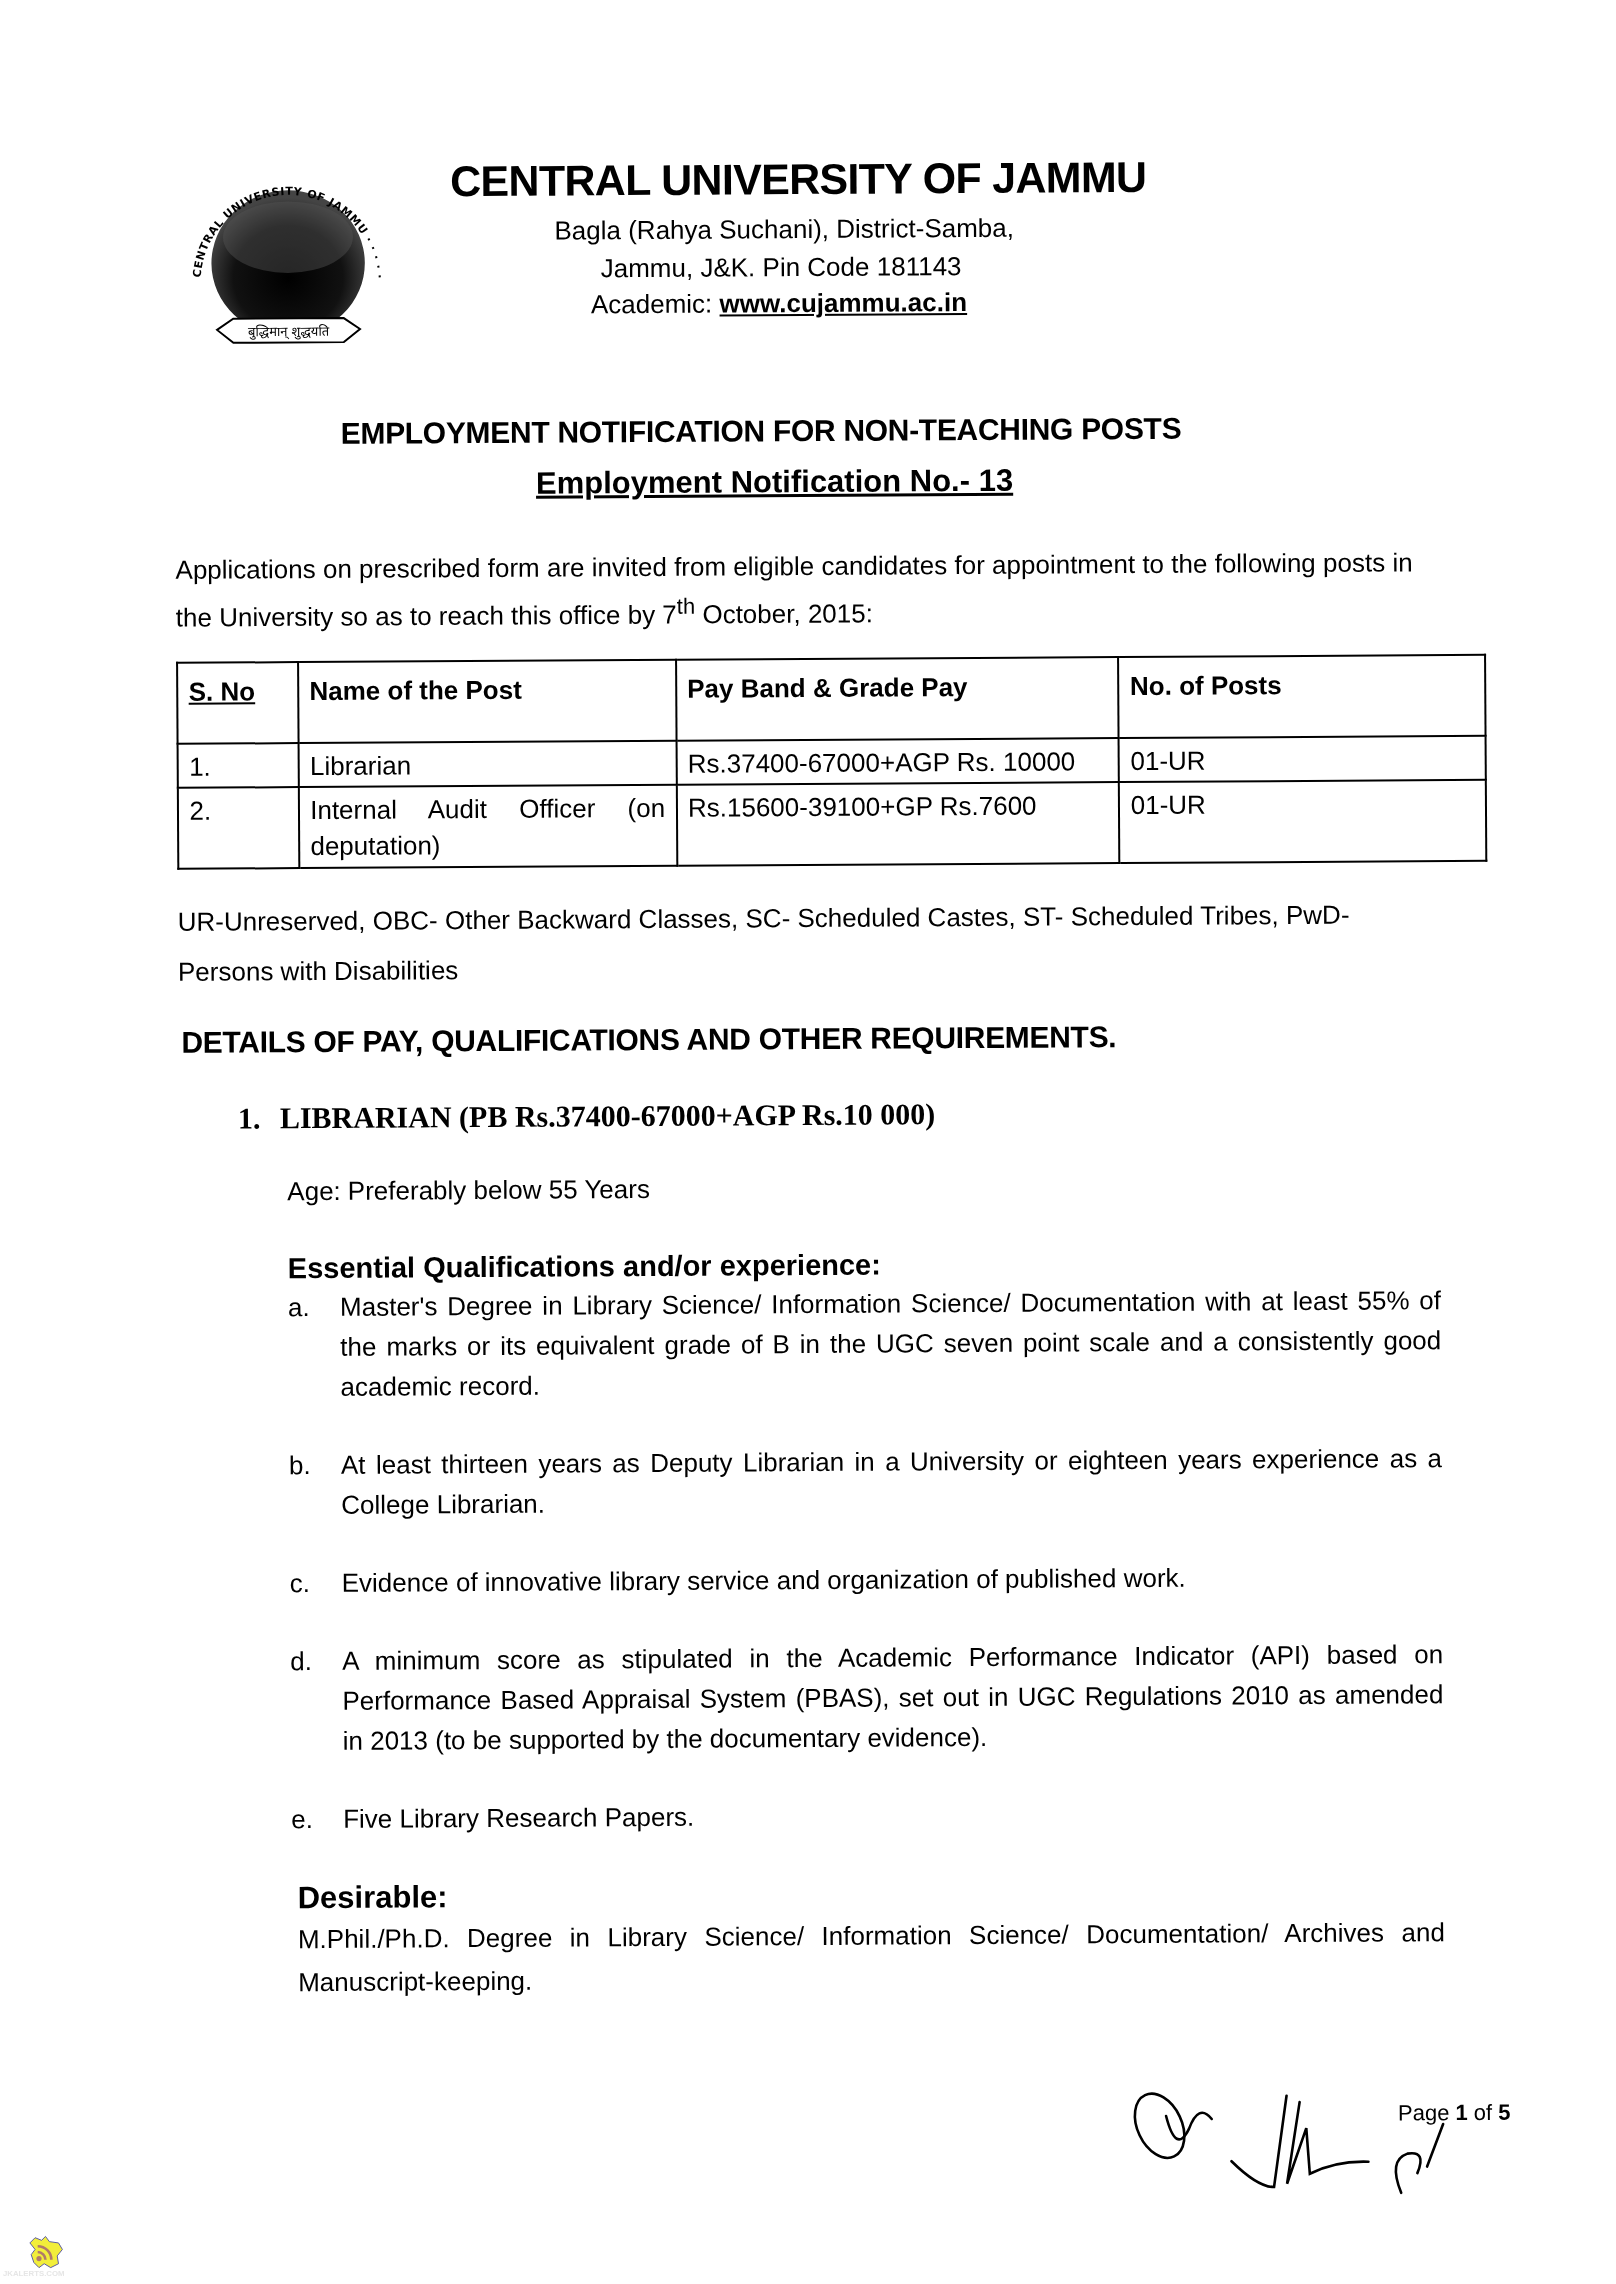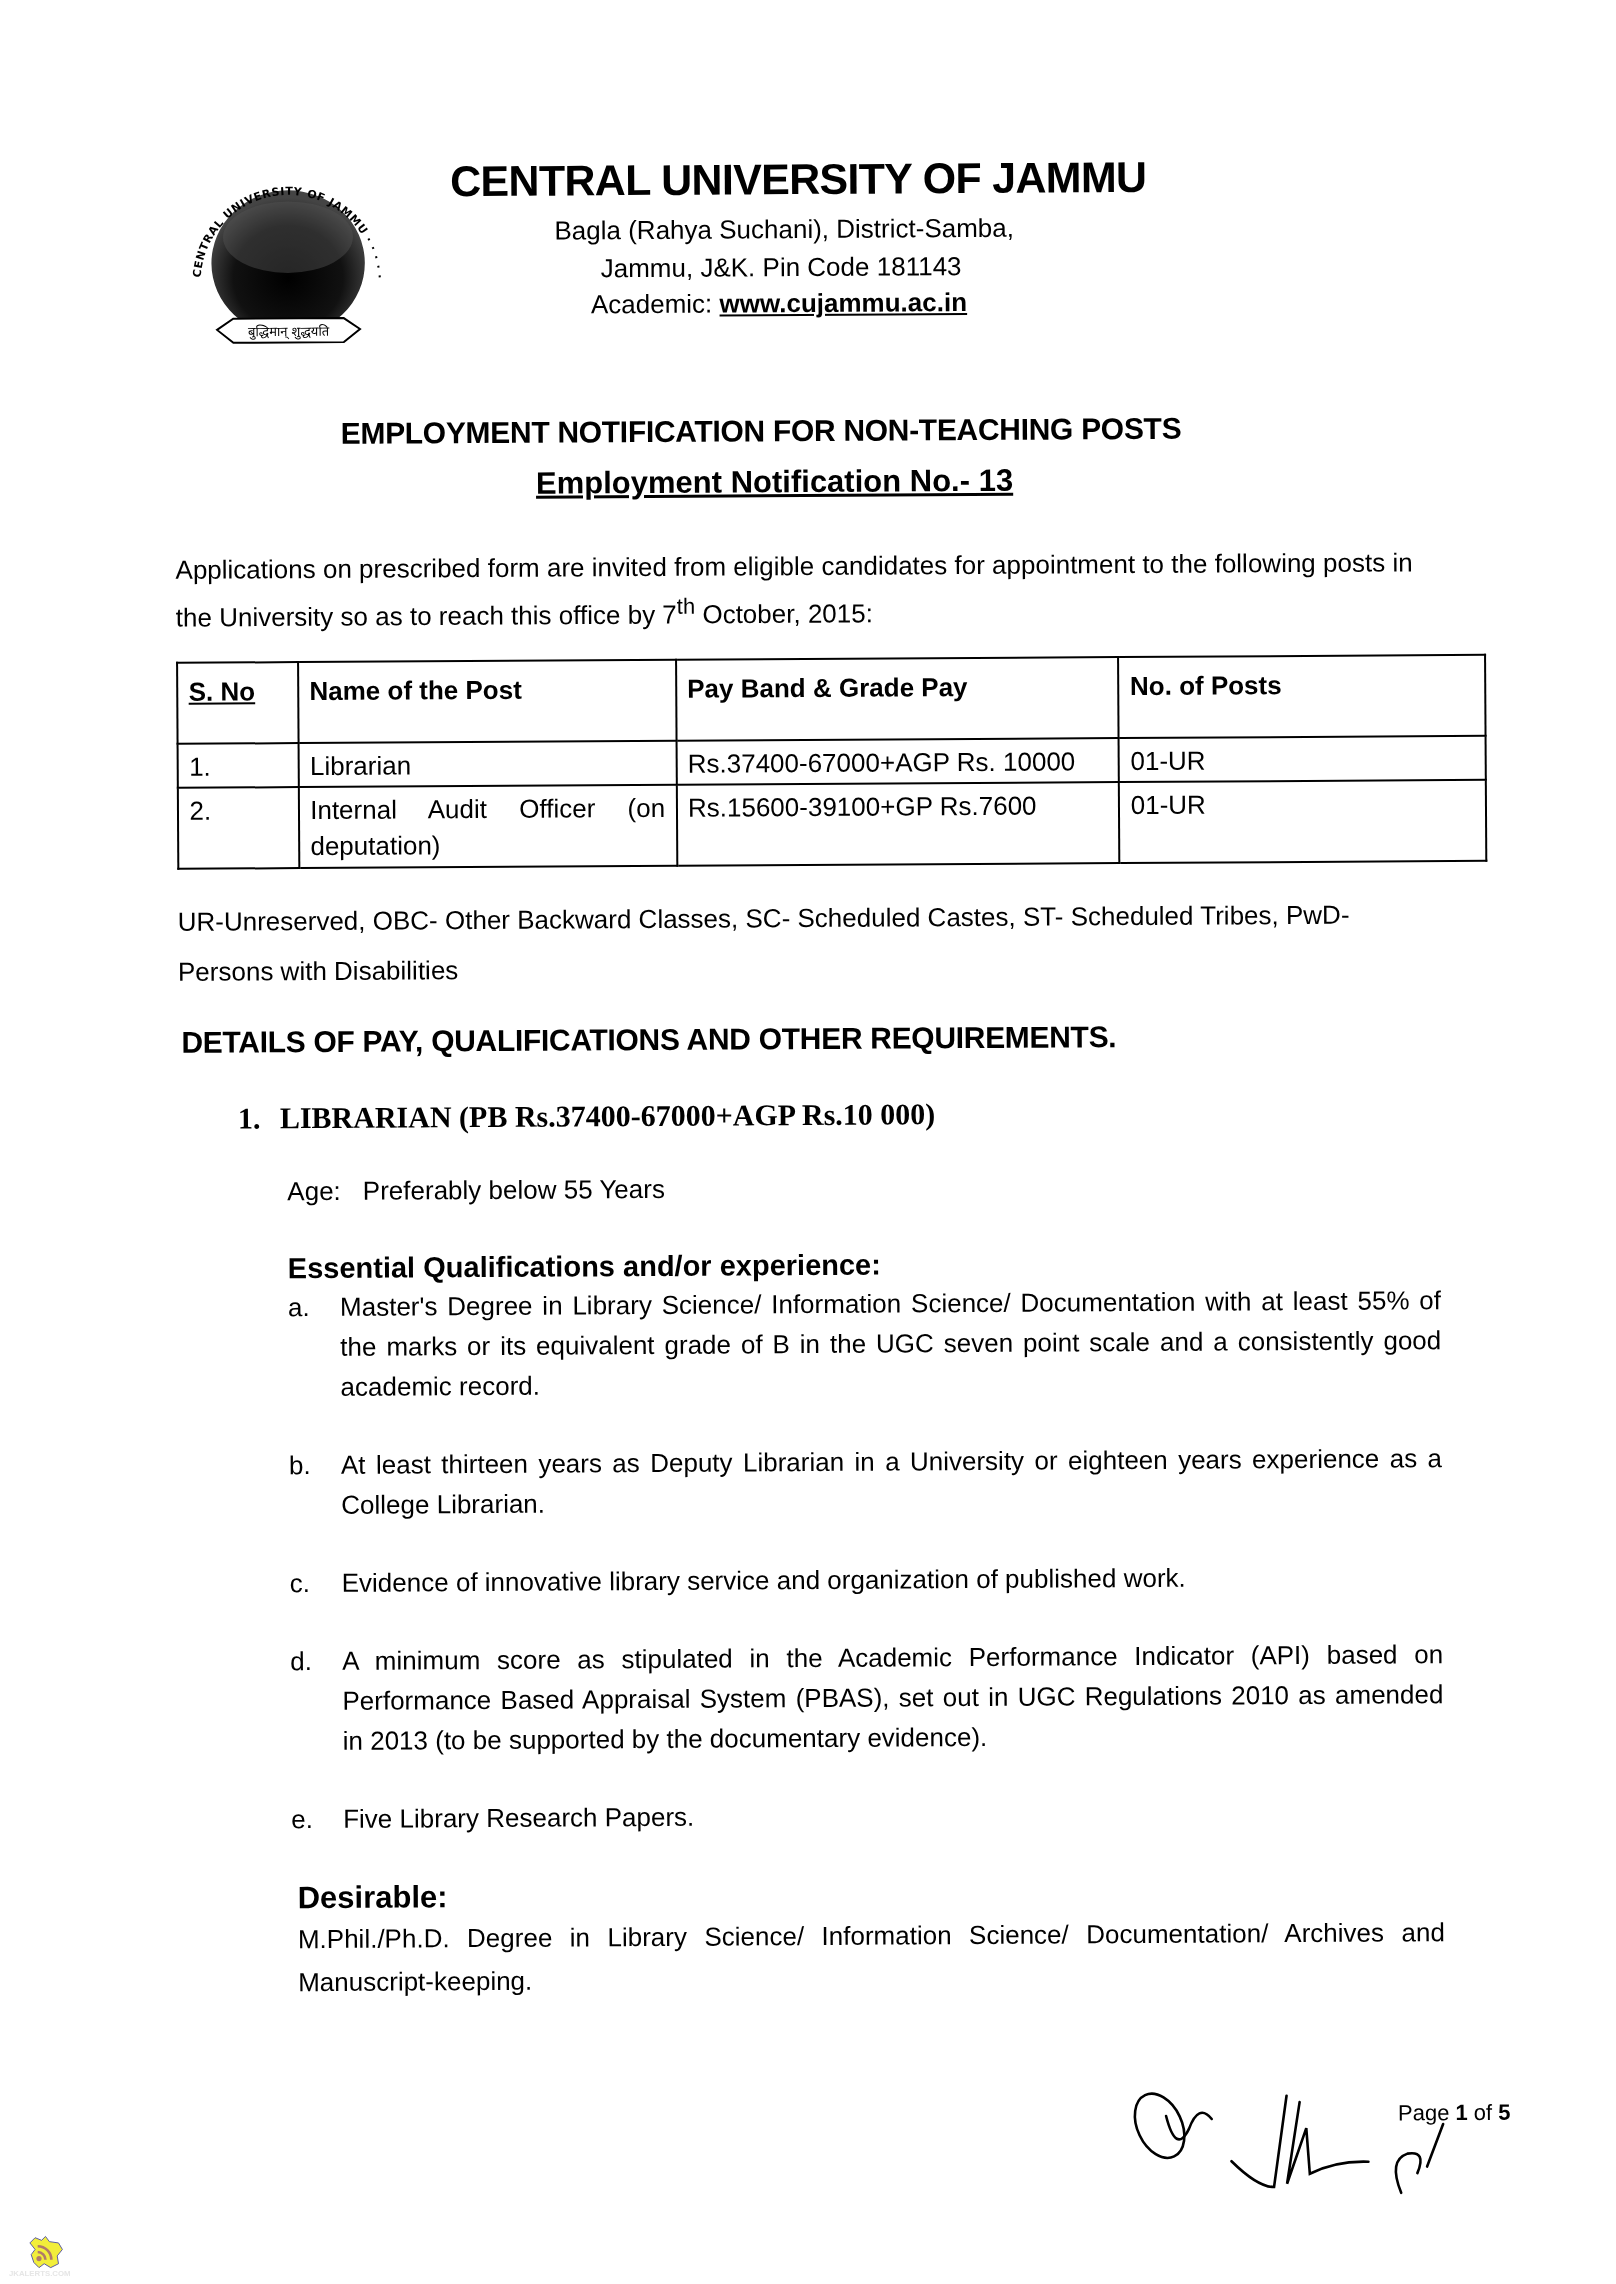--- a/index.html
+++ b/index.html
@@ -40,38 +40,38 @@
   .posts-table td { line-height: 36px; padding-top: 3.9px; padding-bottom: 2.6px; }
 
   .abbr { left: 179px; top: 893px; width: 1271px; font-size: 26px; line-height: 50px; }
 
   .details-head { left: 182px; top: 1022px; font-size: 30px; font-weight: bold; letter-spacing: -0.3px; }
 
   .lib-head { left: 238px; top: 1098px; font-family: "Liberation Serif", serif; font-size: 30px; font-weight: bold; }
   .lib-head .num { margin-right: 19.5px; }
 
   .age { left: 287px; top: 1173px; font-size: 26px; }
-  .age .lbl { margin-right: 22px; }
+  .age .lbl { margin-right: 7px; }
 
   .ess-head { left: 287px; top: 1249px; font-size: 29px; font-weight: bold; }
 
   .qual-list { left: 287px; top: 1284px; width: 1153px; font-size: 26px; line-height: 40px; }
   .q-item { position: relative; padding-left: 52px; margin-bottom: 38px; text-align: justify; }
   .q-item .letter { position: absolute; left: 0; top: 0; }
 
   .des-head { left: 293px; top: 1877px; font-size: 31px; font-weight: bold; }
   .des-text { left: 293px; top: 1915px; width: 1147px; font-size: 26px; line-height: 43px; text-align: justify; }
 
   .page-no { left: 1392px; top: 2104px; font-size: 22px; }
   .page-no b { font-weight: bold; }
 
   .sig { left: 1121px; top: 2092px; width: 365px; height: 111px; }
 
   .watermark { left: 26px; top: 2235px; width: 39px; height: 36px; }
-  .wm-text { left: 9px; top: 2269px; font-size: 7.8px; color: #e6e6e6; font-weight: bold; }
+  .wm-text { left: 3px; top: 2269px; font-size: 7.8px; color: #e6e6e6; font-weight: bold; }
 </style>
 </head>
 <body>
 
 <div class="page">
 
   <div class="abs logo">
     <svg viewBox="0 0 360 300">
       <defs>
         <radialGradient id="g" cx="50%" cy="60%" r="55%">

